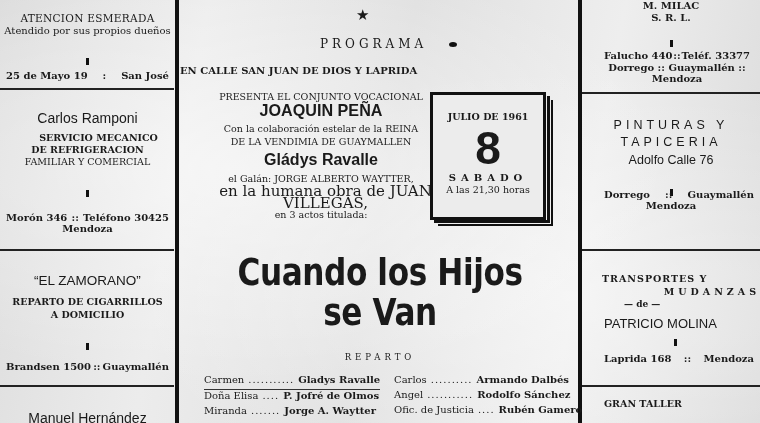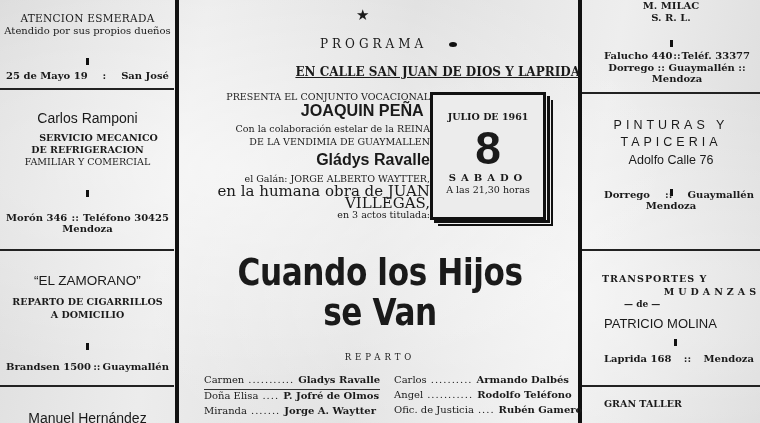--- a/index.html
+++ b/index.html
@@ -82,23 +82,23 @@
 
   <div class="ad" style="top:410px;">
     <div class="sans" style="font-size:14px;">Manuel Hernández</div>
   </div>
 </div>
 
 <div>
   <div style="position:absolute;left:356px;top:6px;font-size:15px;">★</div>
   <div style="position:absolute;left:320px;top:37px;font-size:12px;letter-spacing:4px;">PROGRAMA</div>
   <div style="position:absolute;left:449px;top:42px;width:8px;height:5px;border-radius:50%;background:#111;"></div>
-  <div class="bold" style="position:absolute;left:180px;width:400px;top:65px;text-align:right;font-size:12px;text-decoration:underline;">EN CALLE SAN JUAN DE DIOS Y LAPRIDA</div>
-
-  <div style="position:absolute;left:180px;width:250px;top:91px;text-align:right;">
+  <div class="bold" style="position:absolute;left:180px;width:400px;top:65px;text-align:left;font-size:10px;">EN CALLE SAN JUAN DE DIOS Y LAPRIDA</div>
+
+  <div style="position:absolute;left:196px;width:250px;top:91px;text-align:center;">
     <div style="font-size:9.5px;">PRESENTA EL CONJUNTO VOCACIONAL</div>
     <div class="bold sans" style="font-size:17px;line-height:20px;margin-top:-1px;transform:scaleX(0.95);">JOAQUIN PEÑA</div>
     <div style="font-size:9.5px;line-height:13px;margin-top:1px;">Con la colaboración estelar de la REINA</div>
     <div style="font-size:9.5px;line-height:13px;">DE LA VENDIMIA DE GUAYMALLEN</div>
     <div class="bold sans" style="font-size:16px;line-height:22px;margin-top:1px;">Gládys Ravalle</div>
     <div style="font-size:9.5px;line-height:12px;margin-top:2px;">el Galán: JORGE ALBERTO WAYTTER,</div>
     <div style="font-size:15px;line-height:12px;margin-left:9px;">en la humana obra de JUAN VILLEGAS,</div>
     <div style="font-size:9.5px;line-height:12px;">en 3 actos titulada:</div>
   </div>
 
@@ -138,21 +138,21 @@
 
   <div class="cast" style="left:394px;top:374px;">
     <div class="row">
       <span class="role">Carlos</span>
       <span class="dots">..........</span>
       <span class="actor">Armando Dalbés</span>
     </div>
     <div class="row">
       <span class="role">Angel</span>
       <span class="dots">...........</span>
-      <span class="actor">Rodolfo Teléfono</span>
+      <span class="actor">Rodolfo Sánchez</span>
     </div>
     <div class="row">
       <span class="role">Ofic. de Justicia</span>
       <span class="dots">....</span>
       <span class="actor">Rubén Gamero</span>
     </div>
   </div>
 </div>
 
 <div class="col" style="left:582px;top:0;width:178px;height:423px;">

